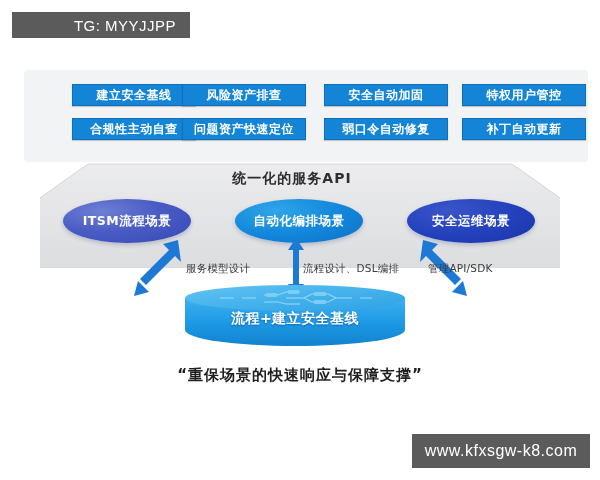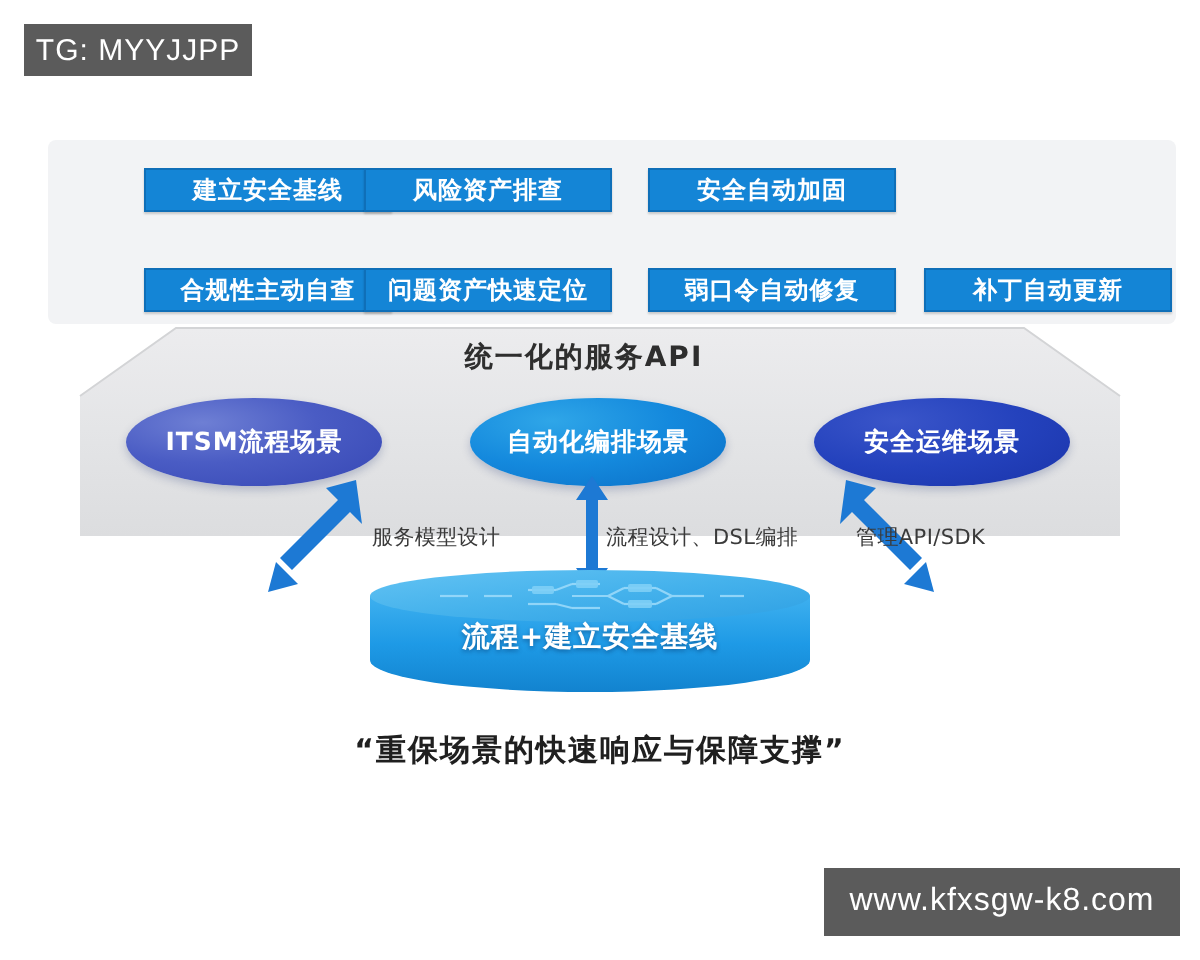--- a/index.html
+++ b/index.html
@@ -14,21 +14,21 @@
 
   
   .watermark{
     position:absolute;
     background:#5b5b5b;
     color:#ffffff;
     display:flex;align-items:center;justify-content:center;
     letter-spacing:.5px;
     font-family:"Liberation Sans",sans-serif;
   }
-  #wm-top{left:12px;top:12px;width:114px;height:26px;font-size:15px;}
+  #wm-top{left:12px;top:12px;width:130px;height:26px;font-size:15px;padding-left:48px;}
   #wm-bottom{left:412px;top:434px;width:178px;height:34px;font-size:16px;}
 
   
   #top-card{
     position:absolute;left:24px;top:70px;width:564px;height:92px;
     background:#f2f3f5;border-radius:4px;
   }
   .chip{
     position:absolute;
     height:22px;
@@ -37,21 +37,21 @@
     box-sizing:border-box;
     color:#ffffff;
     font-size:12px;
     font-weight:bold;
     display:flex;align-items:center;justify-content:center;
     letter-spacing:.5px;
     box-shadow:0 1px 1px rgba(0,0,0,.18);
     white-space:nowrap;
   }
   .chip.r0{top:14px;}
-  .chip.r1{top:64px;}
+  .chip.r1{top:48px;}
   .chip.c0{left:16px;width:124px;margin-left:32px;}
   .chip.c1{left:158px;width:124px;}
   .chip.c2{left:300px;width:124px;}
   .chip.c3{left:438px;width:124px;}
 
   
   #platform{
     position:absolute;left:0px;top:160px;width:600px;height:108px;
   }
   #platform svg{display:block;}
@@ -121,20 +121,21 @@
 
   <div class="watermark" id="wm-top">TG: MYYJJPP</div>
 
   <div id="top-card">
     <div class="chip r0 c0">建立安全基线</div>
     <div class="chip r1 c0">合规性主动自查</div>
     <div class="chip r0 c1">风险资产排查</div>
     <div class="chip r1 c1">问题资产快速定位</div>
     <div class="chip r0 c2">安全自动加固</div>
     <div class="chip r1 c2">弱口令自动修复</div>
+    <div class="chip r0 c3">特权用户管控</div>
     <div class="chip r1 c3">补丁自动更新</div>
   </div>
 
   <div id="platform">
     <svg width="600" height="108" viewBox="0 0 600 108" xmlns="http://www.w3.org/2000/svg">
       <defs>
         <linearGradient id="platGrad" x1="0" y1="0" x2="0" y2="1">
           <stop offset="0%" stop-color="#ececee"></stop>
           <stop offset="55%" stop-color="#e3e4e6"></stop>
           <stop offset="100%" stop-color="#dcdddf"></stop>

